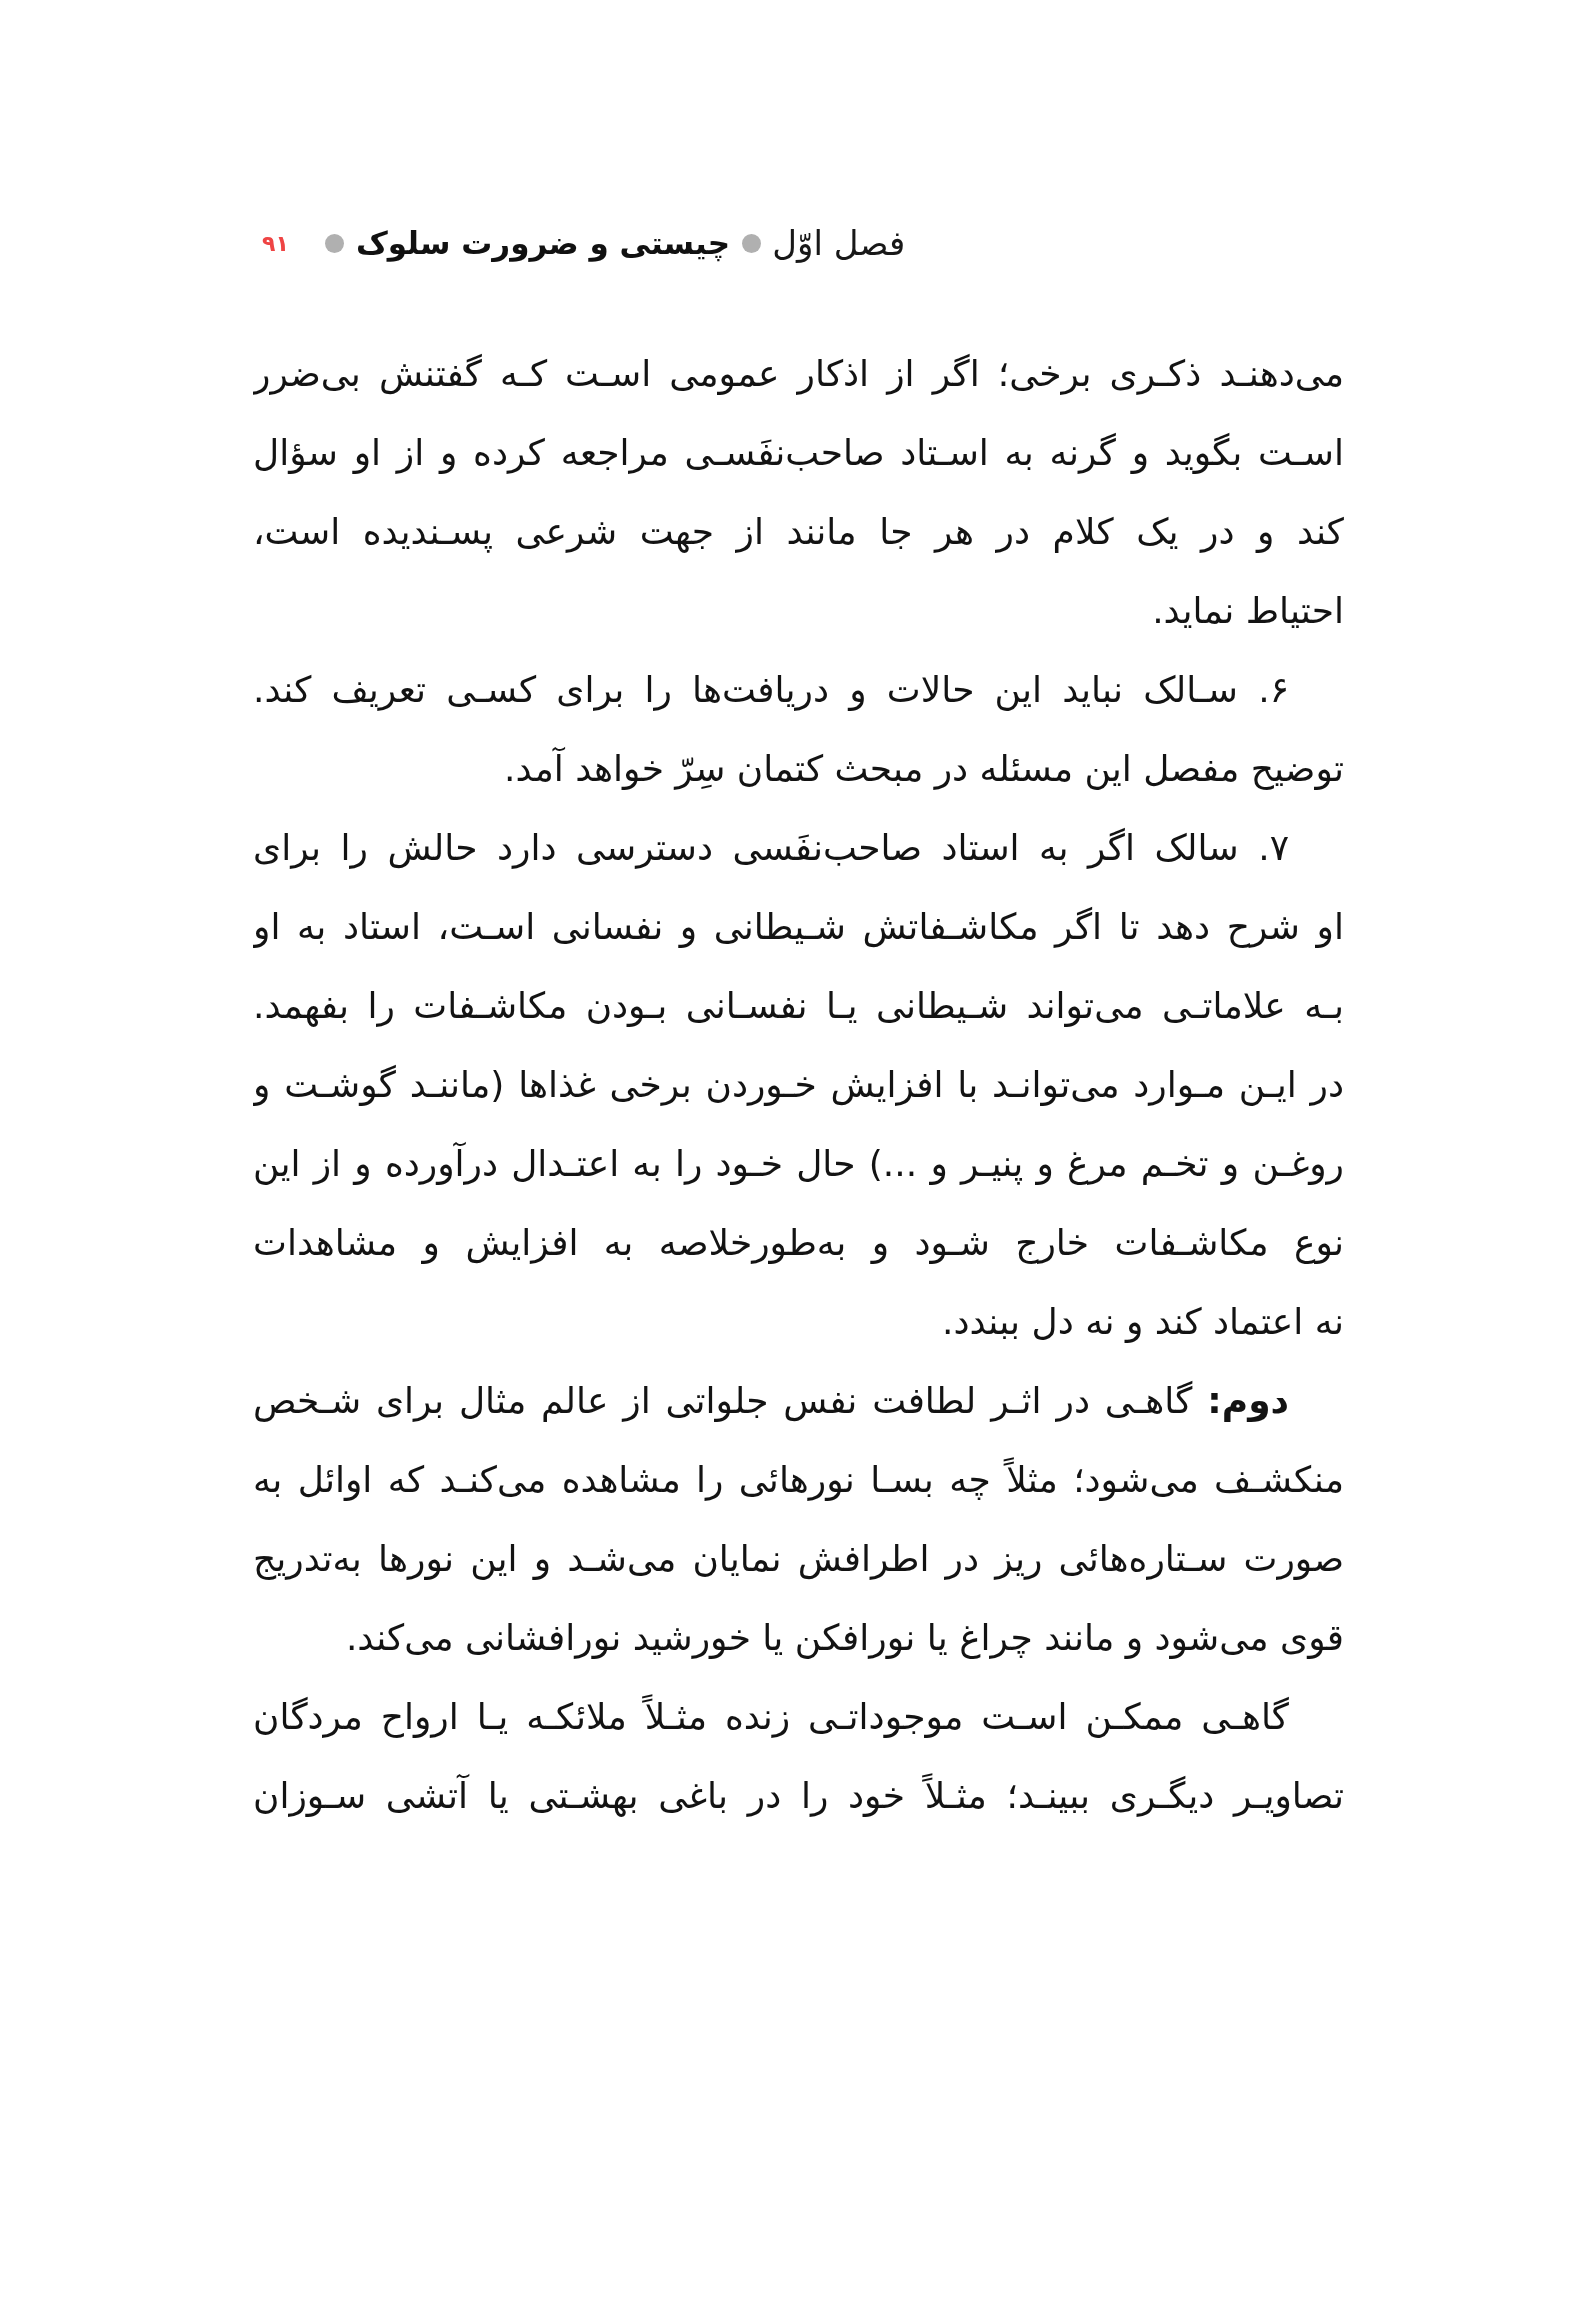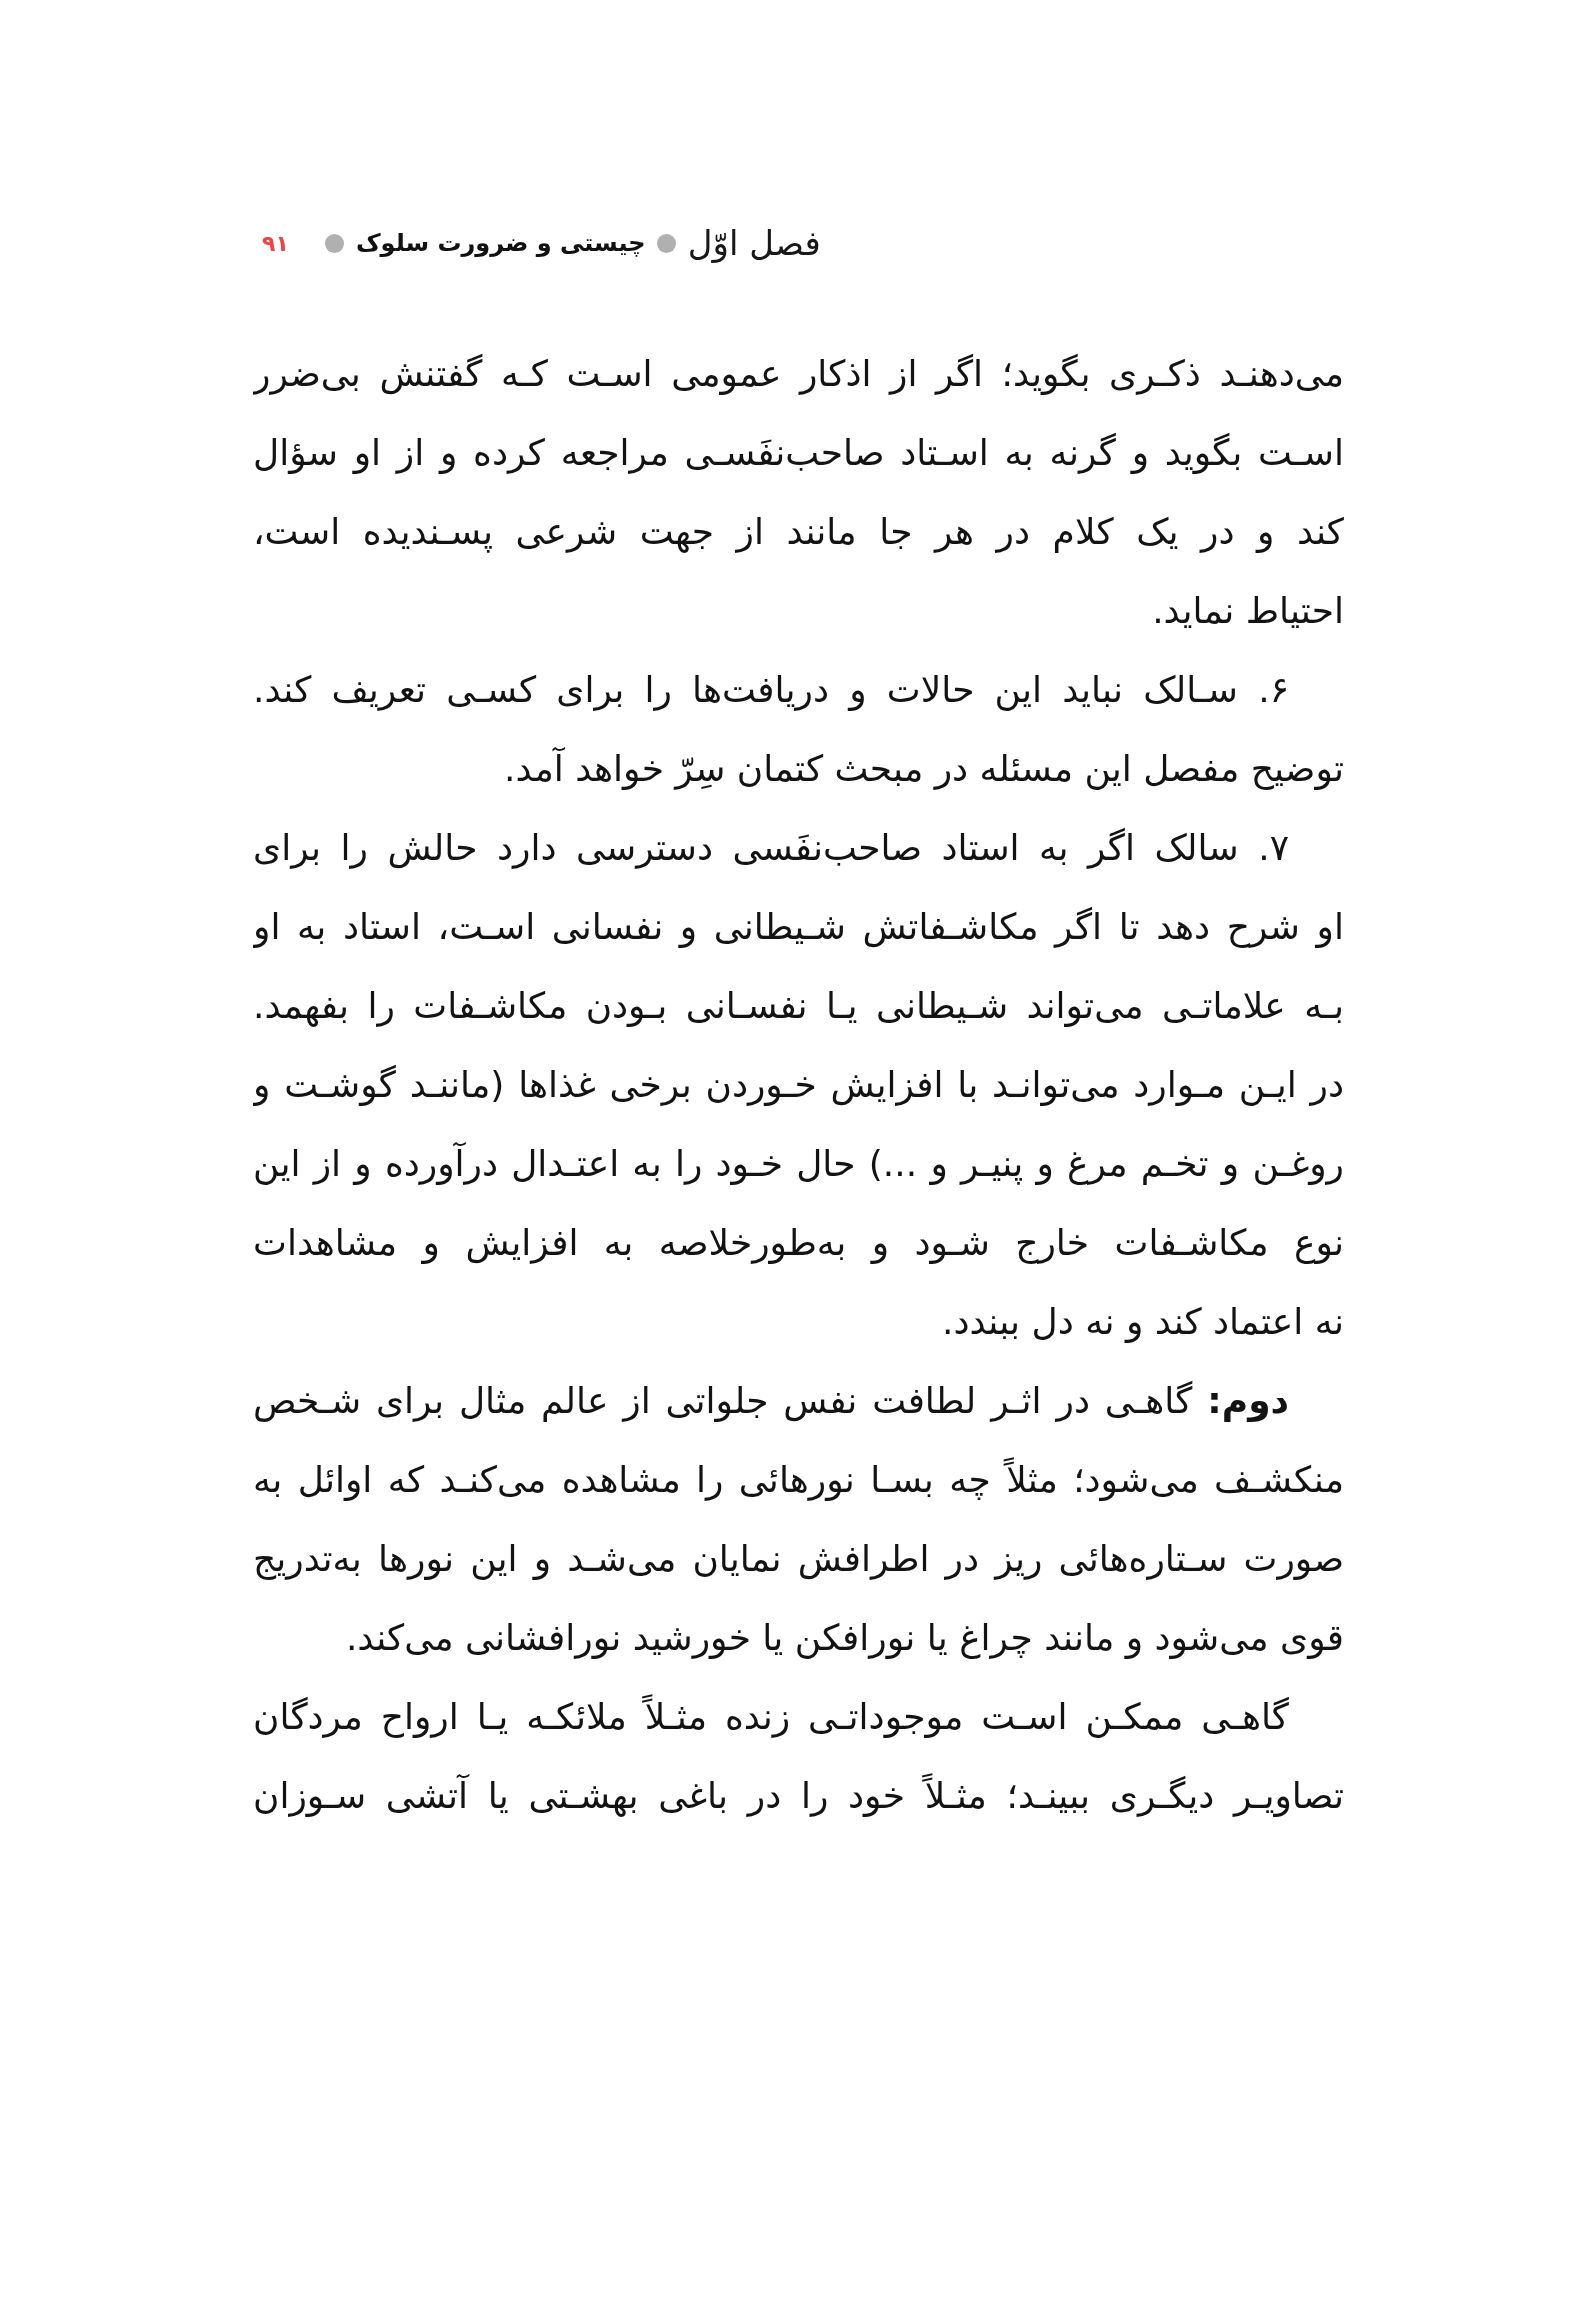--- a/index.html
+++ b/index.html
@@ -16,21 +16,21 @@
   
   .running-head {
     position: absolute;
     left: 262px; top: 223px;
     display: flex; align-items: center;
     direction: rtl;
     gap: 11.6px;
     white-space: nowrap;
   }
   .chapter-label { font-size: 34px; font-weight: 400; color: #181818; }
-  .head-title    { font-size: 24px; font-weight: 700; color: #111; }
+  .head-title    { font-size: 31px; font-weight: 700; color: #111; }
   .page-number   { font-size: 22px; font-weight: 700; color: #ef4444; margin-inline-start: 25px; }
   .head-bullet {
     width: 19px; height: 19px; border-radius: 50%;
     display: inline-block; flex: 0 0 auto;
   }
 
   
   .text-block {
     position: absolute;
     left: 253px; top: 334px;
@@ -59,21 +59,21 @@
   <div class="running-head">
     <span class="chapter-label">فصل اوّل</span>
     <span class="head-bullet" style="background: rgb(176, 176, 176);"></span>
     <span class="head-title">چیستی و ضرورت سلوک</span>
     <span class="head-bullet" style="background: rgb(176, 176, 176);"></span>
     <span class="page-number">۹۱</span>
   </div>
 
   <div class="text-block">
       <div class="paragraph">
-        <div class="line">می‌دهنـد ذکـری بگوید؛ اگر از اذکار عمومی اسـت کـه گفتنش بی‌ضرر</div>
+        <div class="line">می‌دهنـد ذکـری برخی؛ اگر از اذکار عمومی اسـت کـه گفتنش بی‌ضرر</div>
         <div class="line">اسـت بگوید و گرنه به اسـتاد صاحب‌نفَسـی مراجعه کرده و از او سؤال</div>
         <div class="line">کند و در یک کلام در هر جا مانند از جهت شرعی پسـندیده است،</div>
         <div class="line last">احتیاط نماید.</div>
       </div>
       <div class="paragraph">
         <div class="line indent">۶. سـالک نباید این حالات و دریافت‌ها را برای کسـی تعریف کند.</div>
         <div class="line last">توضیح مفصل این مسئله در مبحث کتمان سِرّ خواهد آمد.</div>
       </div>
       <div class="paragraph">
         <div class="line indent">۷. سالک اگر به استاد صاحب‌نفَسی دسترسی دارد حالش را برای</div>

